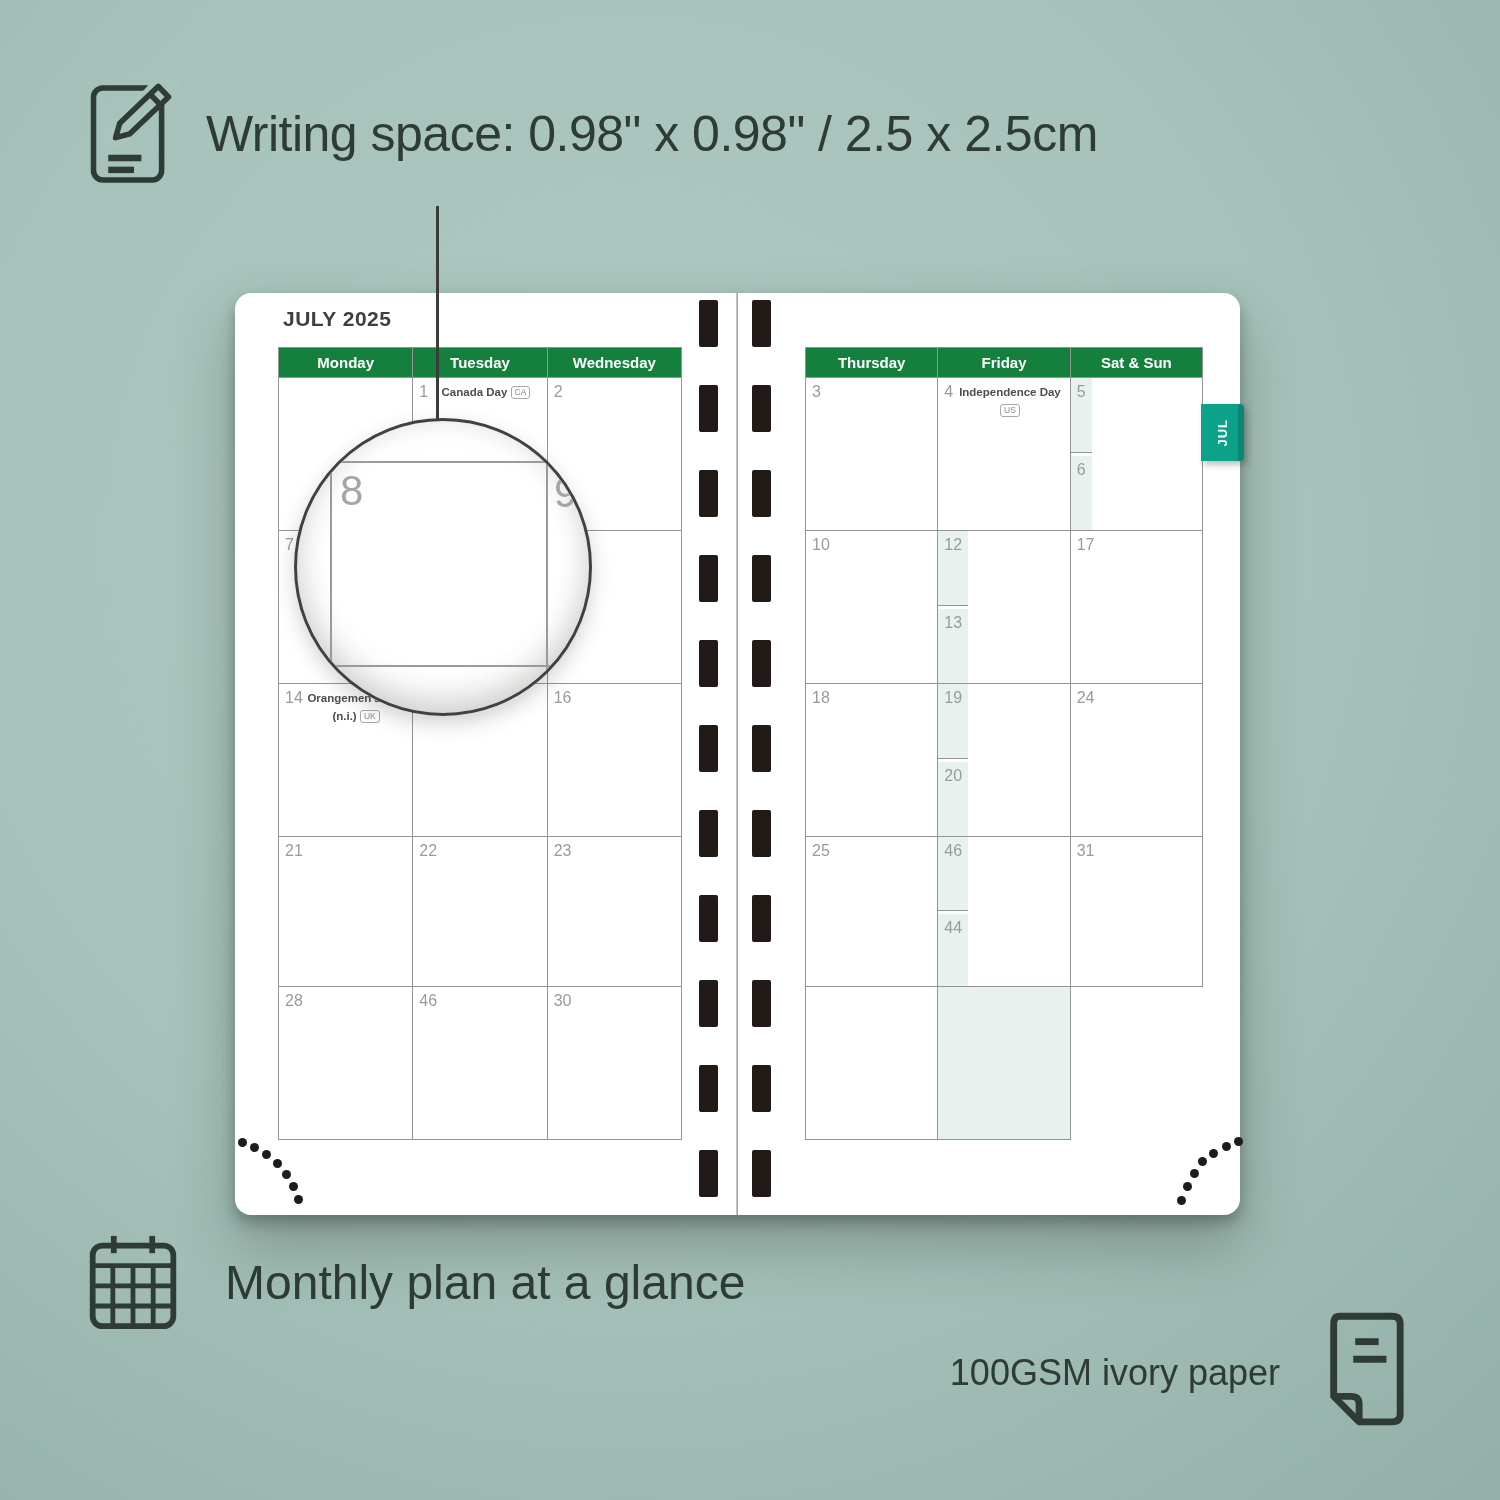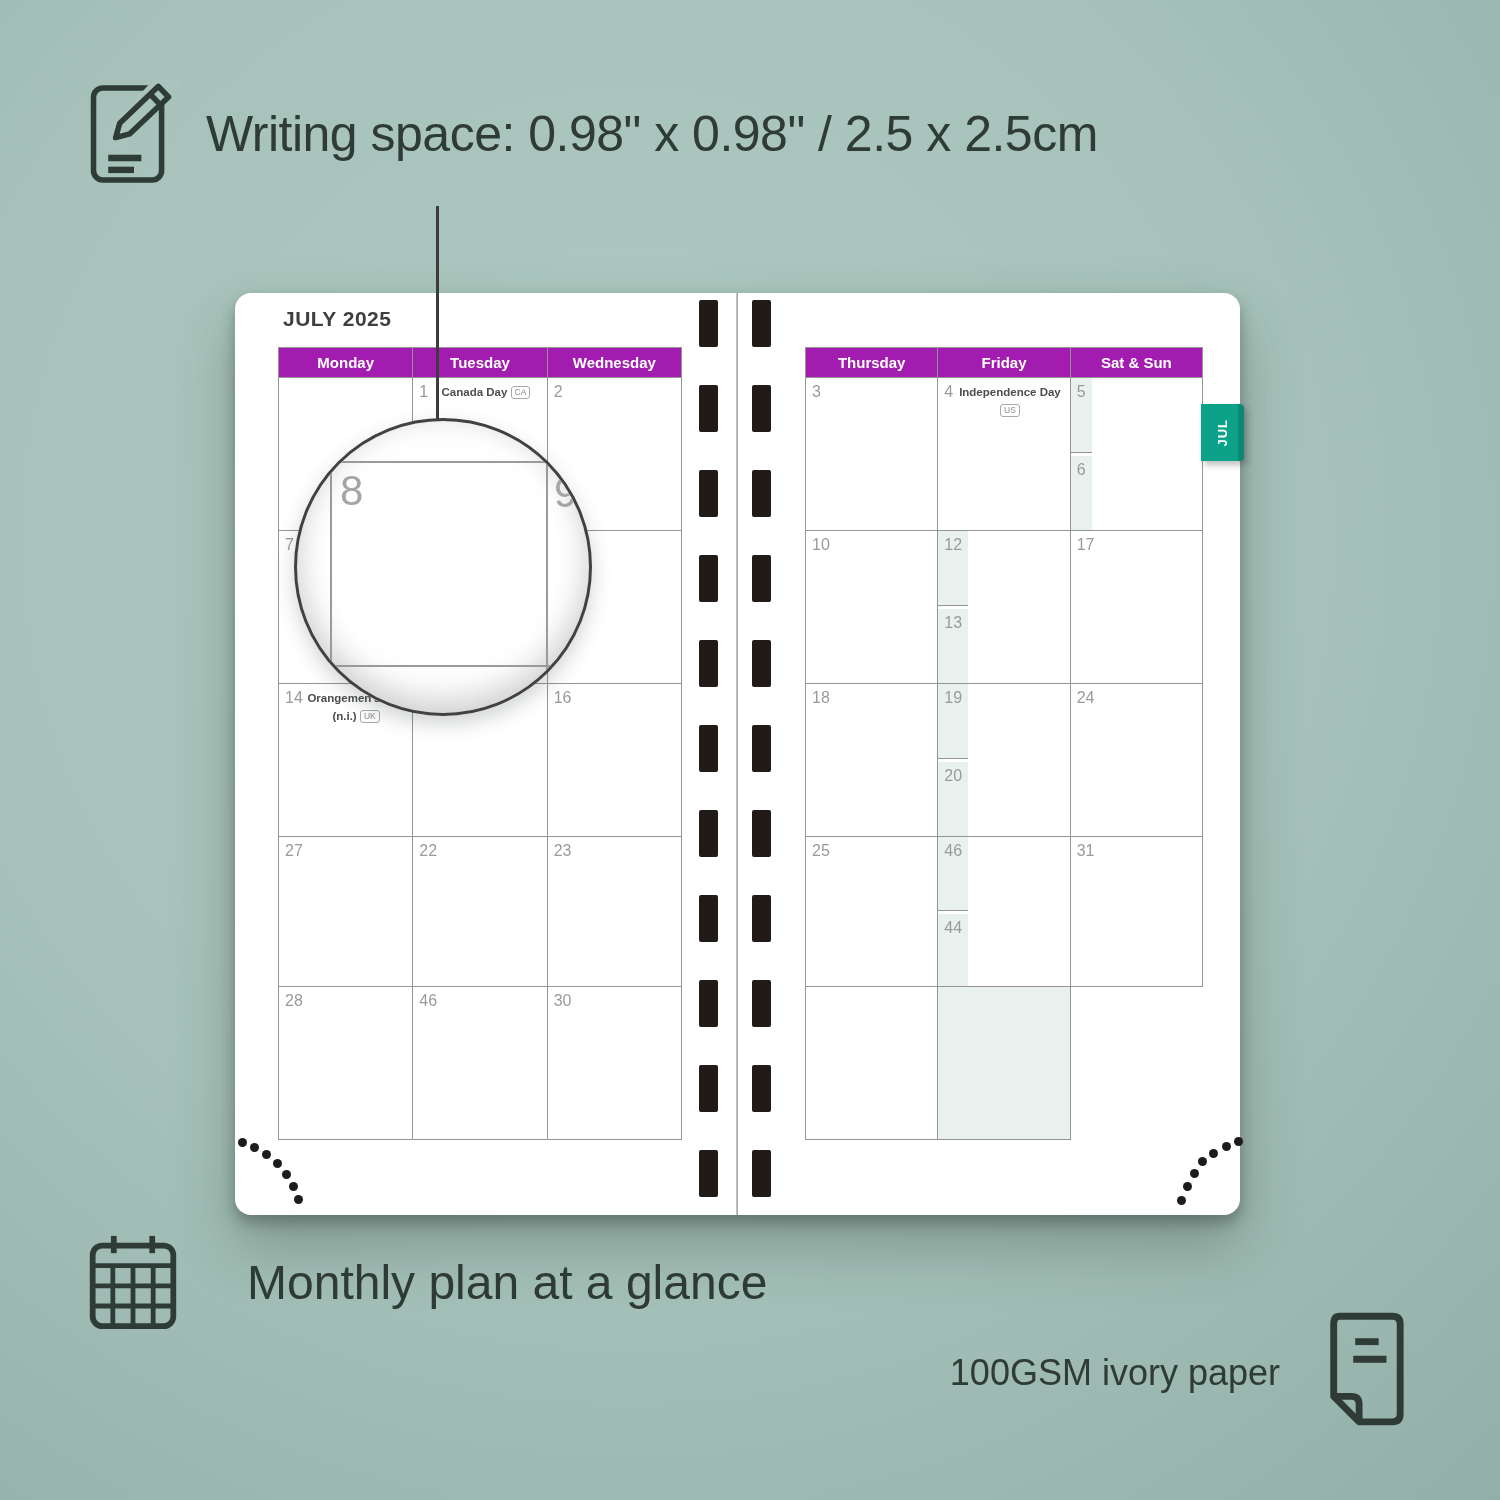--- a/index.html
+++ b/index.html
@@ -21,21 +21,21 @@
   .hole{position:absolute;width:19px;height:47px;background:#211a16;border-radius:2px;}
   .corner-dot{position:absolute;width:9px;height:9px;border-radius:50%;background:#1c1c1c;}
 
   .month-title{position:absolute;left:48px;top:14px;font-size:21px;font-weight:bold;color:#3f3f3f;letter-spacing:.5px;}
 
   .grid{position:absolute;top:54px;display:grid;grid-template-columns:repeat(3,1fr);
     grid-template-rows:30px 153px 153px 153px 150px 153px;
     border-top:1.5px solid #949494;border-left:1.5px solid #949494;}
   .left-grid{left:43px;width:403px;}
   .right-grid{left:558px;width:397px;margin-left:12px;}
-  .hcell{background:#a21caf;color:#fff;font-weight:bold;font-size:15px;display:flex;
+  .hcell{background:#15803d;color:#fff;font-weight:bold;font-size:15px;display:flex;
     align-items:center;justify-content:center;border-right:1.5px solid #949494;border-bottom:1.5px solid #949494;}
   .cell{border-right:1.5px solid #949494;border-bottom:1.5px solid #949494;position:relative;
     padding:5px 6px;box-sizing:border-box;display:flex;align-items:flex-start;gap:3px;background:#fff;}
   .cell.mint,.half{background:#e8f1ee;}
   .cell.split{padding:0;display:flex;flex-direction:column;}
   .half{flex:1;padding:5px 6px;}
   .half.top{border-bottom:1.5px solid #949494;}
   .dnum{font-size:16px;color:#9a9a9a;line-height:1.1;}
   .holiday{flex:1;text-align:center;font-size:11.5px;font-weight:bold;color:#4d4d4d;line-height:1.55;padding-top:1px;}
   .badge{display:inline-block;font-style:normal;font-weight:normal;border:1px solid #a8a8a8;border-radius:3px;
@@ -47,21 +47,21 @@
     box-shadow:3px 4px 6px rgba(40,50,46,.3);}
   .month-tab span{color:#fff;font-size:13px;font-weight:bold;writing-mode:vertical-rl;transform:rotate(180deg);letter-spacing:1px;}
 
   .magnifier{position:absolute;left:294px;top:418px;width:292px;height:292px;border-radius:50%;
     border:3px solid #414141;z-index:8;overflow:hidden;
     background:radial-gradient(circle at 50% 44%, #ffffff 52%, #f5f4f2 82%, #e9e8e5 100%);
     box-shadow:inset 0 -14px 26px rgba(110,118,114,.20),inset 0 0 30px rgba(110,118,114,.12),0 8px 20px rgba(47,58,54,.22);}
   .mg-line{position:absolute;background:#9a9a9a;}
   .mg-num{position:absolute;font-size:42px;color:#a5a5a5;}
 
-  .anno-monthly{left:85px;top:1234px;display:flex;align-items:center;gap:66px;}
+  .anno-monthly{left:85px;top:1234px;display:flex;align-items:center;gap:44px;}
   .anno-monthly .txt{font-size:48px;}
   .paper-text{left:690px;top:1352px;width:590px;text-align:right;font-size:36px;}
   .paper-icon-wrap{position:absolute;left:1320px;top:1310px;}
 </style>
 </head>
 <body>
 
 <div class="anno anno-top">
   <svg width="92" height="112" viewBox="0 0 100 120">
     <rect x="6" y="10" width="74" height="100" rx="10" fill="none" stroke="#2e3b36" stroke-width="6"></rect>
@@ -106,21 +106,21 @@
         <span class="dnum">14</span>
         <span class="holiday">Orangemen's Day (n.i.) <i class="badge">UK</i></span>
       </div>
       <div class="cell">
         <span class="dnum">15</span>
       </div>
       <div class="cell">
         <span class="dnum">16</span>
       </div>
       <div class="cell">
-        <span class="dnum">27</span>
+        <span class="dnum">21</span>
       </div>
       <div class="cell">
         <span class="dnum">22</span>
       </div>
       <div class="cell">
         <span class="dnum">23</span>
       </div>
       <div class="cell">
         <span class="dnum">28</span>
       </div>

